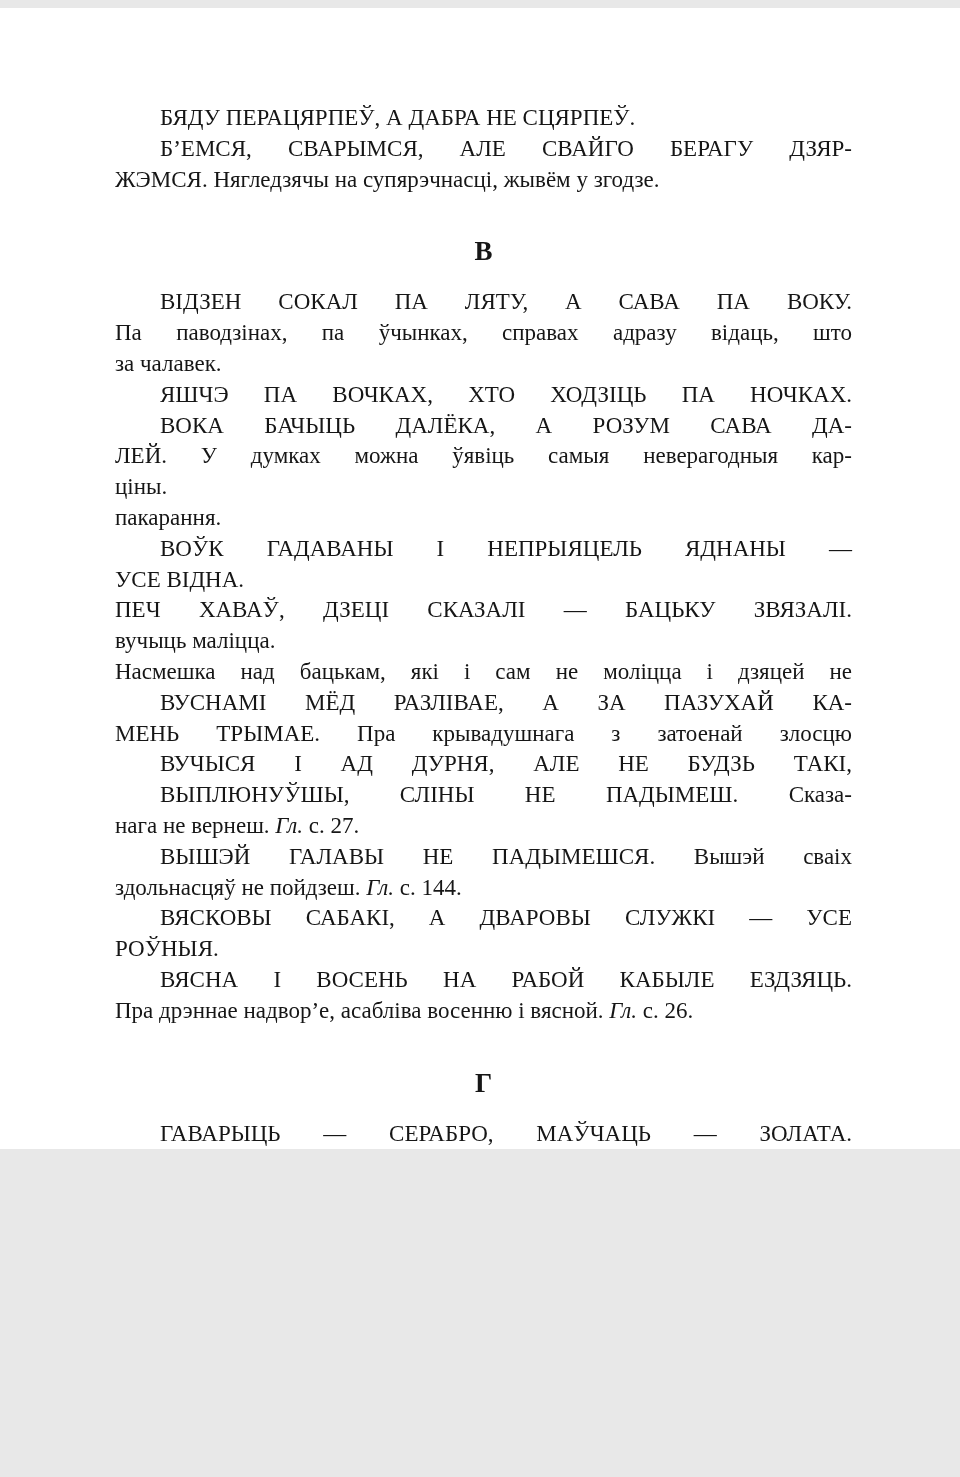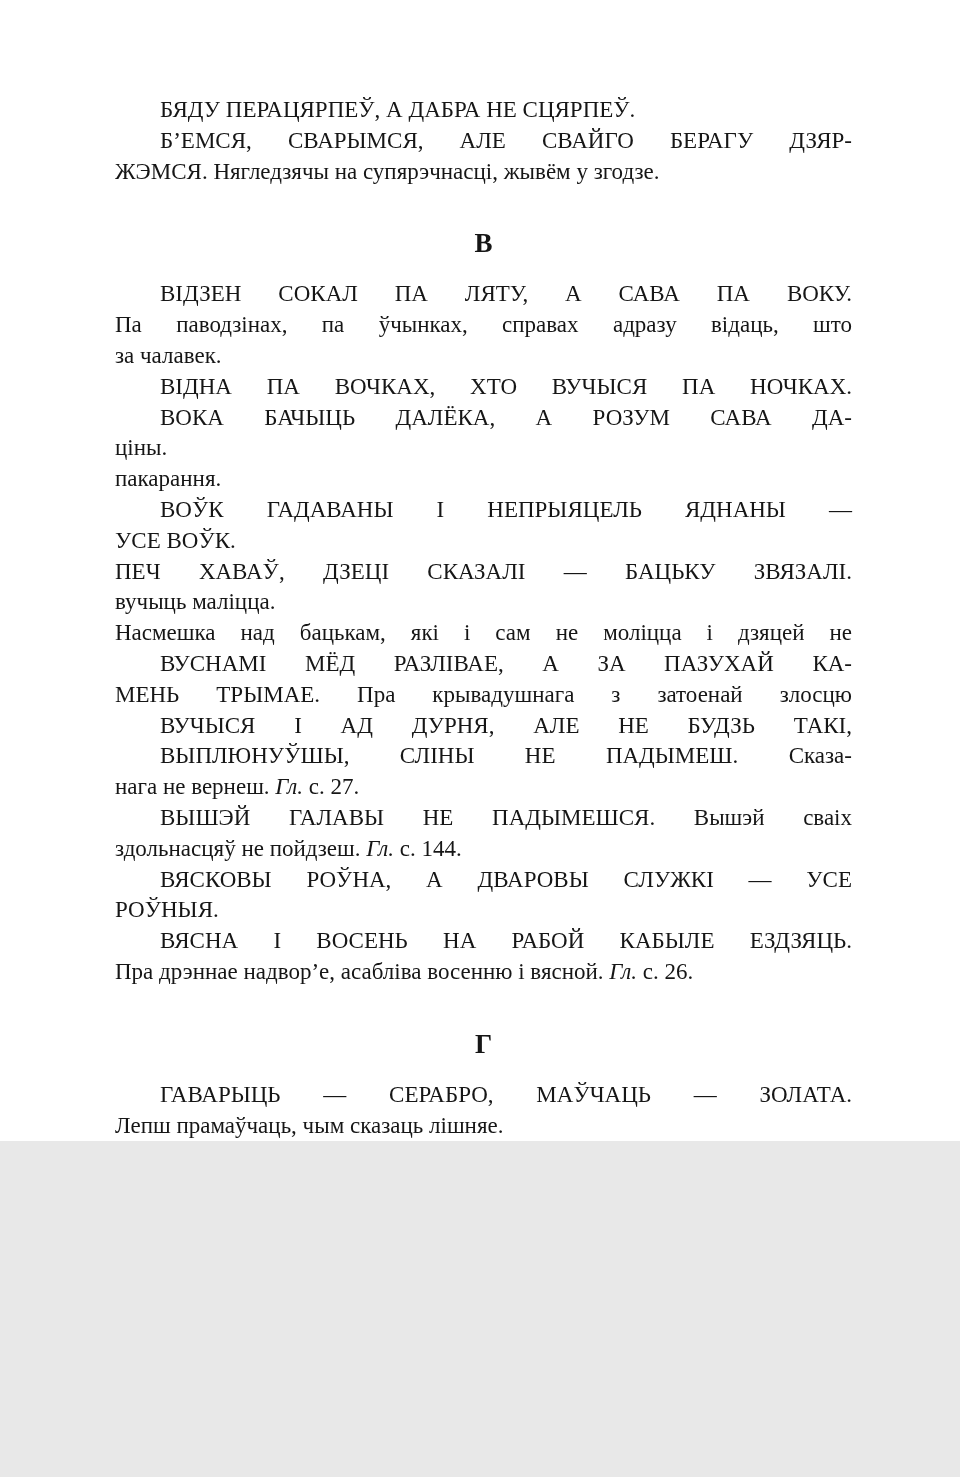--- a/index.html
+++ b/index.html
@@ -2,21 +2,21 @@
 <html style="--ink: #161616; --paper: #ffffff;"><head>
 <meta charset="utf-8">
 <style>
   :root { --ink: #161616; --paper: #ffffff; }
   * { box-sizing: border-box; }
   html, body { margin: 0; padding: 0; background: #e8e8e8; }
   .page {
     position: relative;
     width: 960px;
     height: 1141px;
-    margin: 0 auto;
+    margin: 8px auto;
     background: var(--paper);
     color: var(--ink);
     font-family: "Liberation Serif", "DejaVu Serif", serif;
     overflow: hidden;
   }
   .content {
     position: absolute;
     left: 115px;
     top: 95px;
     width: 737px;
@@ -62,32 +62,33 @@
         <div class="line indent just"><span class="seg">Б’ЕМСЯ, СВАРЫМСЯ, АЛЕ СВАЙГО БЕРАГУ ДЗЯР-</span></div>
         <div class="line"><span class="seg">ЖЭМСЯ. Нягледзячы на супярэчнасці, жывём у згодзе.</span></div>
       </div>
       <div class="heading">В</div>
       <div class="para">
         <div class="line indent just"><span class="seg">ВІДЗЕН СОКАЛ ПА ЛЯТУ, А САВА ПА ВОКУ.</span></div>
         <div class="line just"><span class="seg">Па паводзінах, па ўчынках, справах адразу відаць, што</span></div>
         <div class="line"><span class="seg">за чалавек.</span></div>
       </div>
       <div class="para">
-        <div class="line indent just"><span class="seg">ВІДНА ПА ВОЧКАХ, ХТО ВУЧЫСЯ ПА НОЧКАХ.</span></div>
+        <div class="line indent just"><span class="seg">ЯШЧЭ ПА ВОЧКАХ, ХТО ХОДЗІЦЬ ПА НОЧКАХ.</span></div>
       </div>
       <div class="para">
         <div class="line indent just"><span class="seg">ВОКА БАЧЫЦЬ ДАЛЁКА, А РОЗУМ САВА ДА-</span></div>
+        <div class="line just"><span class="seg">ЛЕЙ. У думках можна ўявіць самыя неверагодныя кар-</span></div>
         <div class="line"><span class="seg">ціны.</span></div>
       </div>
       <div class="para">
         <div class="line"><span class="seg">пакарання.</span></div>
       </div>
       <div class="para">
         <div class="line indent just"><span class="seg">ВОЎК ГАДАВАНЫ І НЕПРЫЯЦЕЛЬ ЯДНАНЫ —</span></div>
-        <div class="line"><span class="seg">УСЕ ВОЎК.</span></div>
+        <div class="line"><span class="seg">УСЕ ВІДНА.</span></div>
       </div>
       <div class="para">
         <div class="line just"><span class="seg">ПЕЧ ХАВАЎ, ДЗЕЦІ СКАЗАЛІ — БАЦЬКУ ЗВЯЗАЛІ.</span></div>
         <div class="line"><span class="seg">вучыць маліцца.</span></div>
         <div class="line just"><span class="seg">Насмешка над бацькам, які і сам не моліцца і дзяцей не</span></div>
       </div>
       <div class="para">
         <div class="line indent just"><span class="seg">ВУСНАМІ МЁД РАЗЛІВАЕ, А ЗА ПАЗУХАЙ КА-</span></div>
         <div class="line just"><span class="seg">МЕНЬ ТРЫМАЕ. Пра крывадушнага з затоенай злосцю</span></div>
       </div>
@@ -96,21 +97,21 @@
       </div>
       <div class="para">
         <div class="line indent just"><span class="seg">ВЫПЛЮНУЎШЫ, СЛІНЫ НЕ ПАДЫМЕШ. Сказа-</span></div>
         <div class="line"><span class="seg">нага не вернеш. </span><span class="seg it">Гл.</span><span class="seg"> с. 27.</span></div>
       </div>
       <div class="para">
         <div class="line indent just"><span class="seg">ВЫШЭЙ ГАЛАВЫ НЕ ПАДЫМЕШСЯ. Вышэй сваіх</span></div>
         <div class="line"><span class="seg">здольнасцяў не пойдзеш. </span><span class="seg it">Гл.</span><span class="seg"> с. 144.</span></div>
       </div>
       <div class="para">
-        <div class="line indent just"><span class="seg">ВЯСКОВЫ РОЎНА, А ДВАРОВЫ СЛУЖКІ — УСЕ</span></div>
+        <div class="line indent just"><span class="seg">ВЯСКОВЫ САБАКІ, А ДВАРОВЫ СЛУЖКІ — УСЕ</span></div>
         <div class="line"><span class="seg">РОЎНЫЯ.</span></div>
       </div>
       <div class="para">
         <div class="line indent just"><span class="seg">ВЯСНА І ВОСЕНЬ НА РАБОЙ КАБЫЛЕ ЕЗДЗЯЦЬ.</span></div>
         <div class="line"><span class="seg">Пра дрэннае надвор’е, асабліва восенню і вясной. </span><span class="seg it">Гл.</span><span class="seg"> с. 26.</span></div>
       </div>
       <div class="heading">Г</div>
       <div class="para">
         <div class="line indent just"><span class="seg">ГАВАРЫЦЬ — СЕРАБРО, МАЎЧАЦЬ — ЗОЛАТА.</span></div>
         <div class="line"><span class="seg">Лепш прамаўчаць, чым сказаць лішняе.</span></div>

